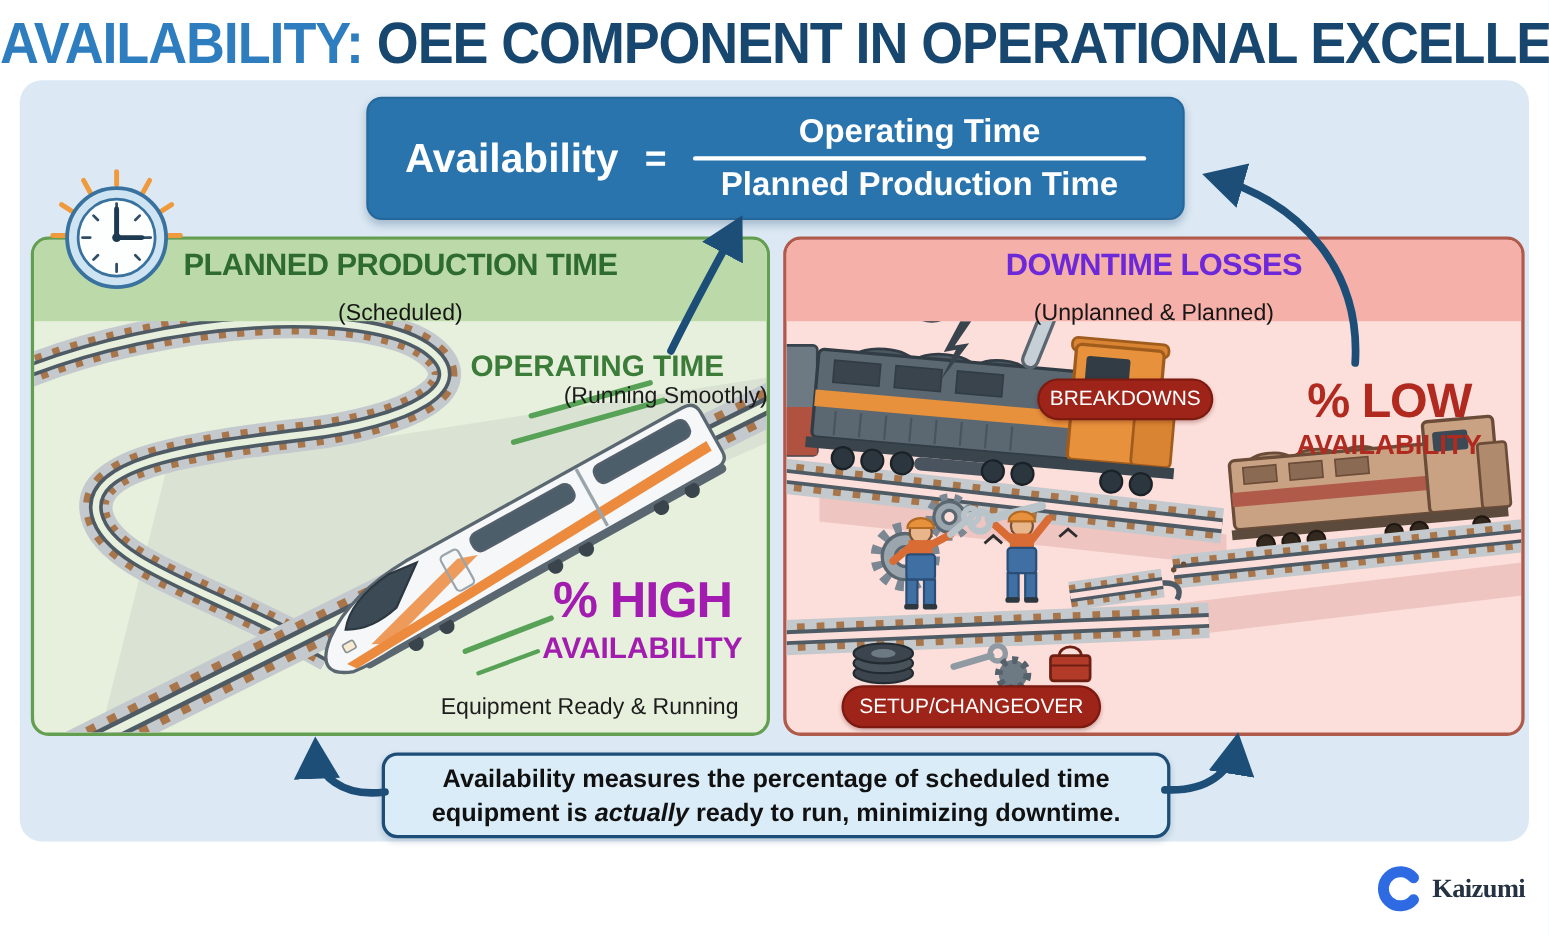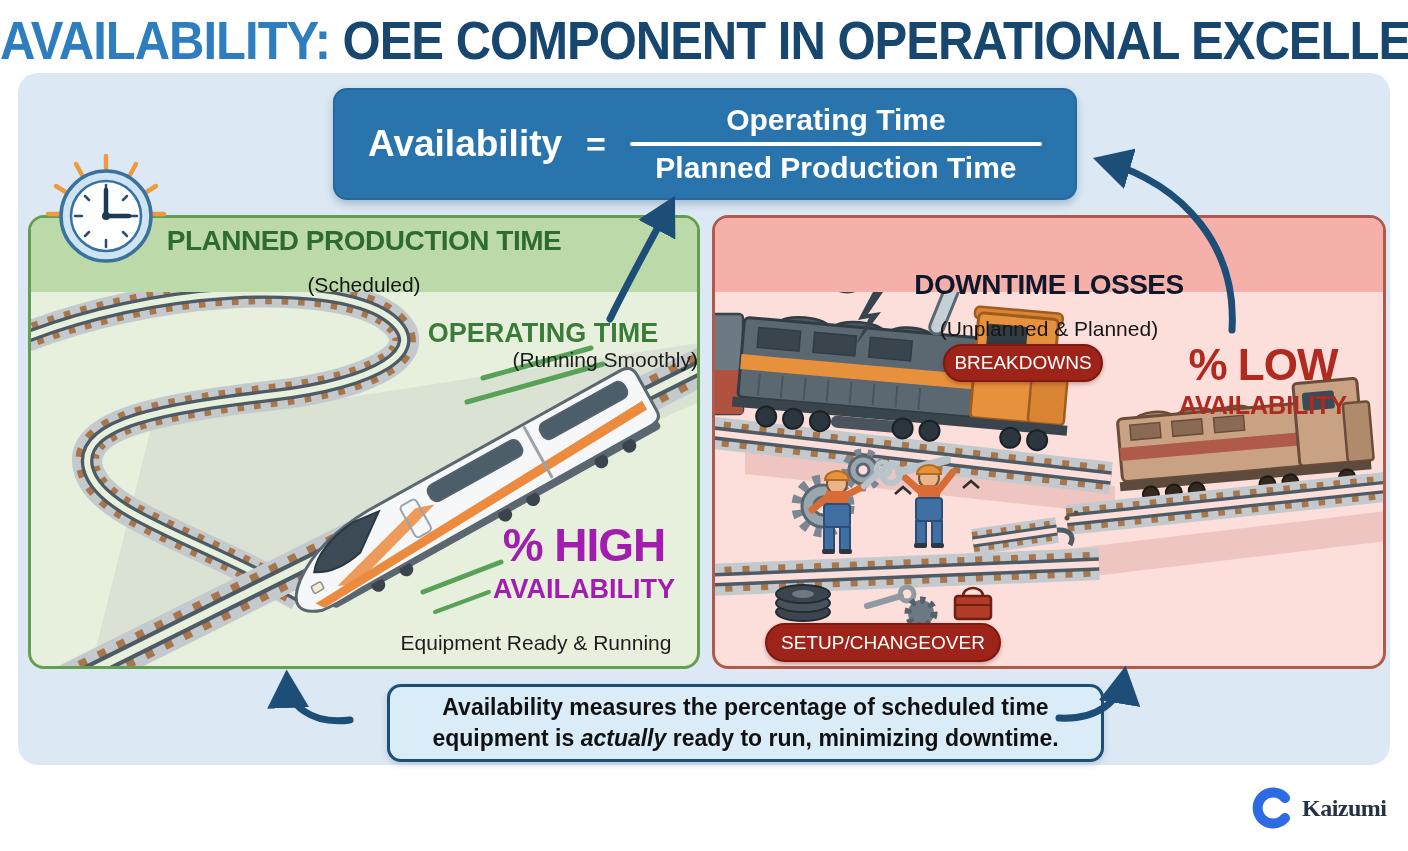--- a/index.html
+++ b/index.html
@@ -45,21 +45,21 @@
   #right-panel{
     left:694px;top:142px;width:668px;height:448px;
     background:#fcdeda;border:3px solid #b05a4c;
   }
   .band{position:absolute;left:0;right:0;top:0;height:74px;text-align:center;padding-top:7px;box-sizing:border-box;}
   #left-panel .band{background:#bcdaa9;}
   #right-panel .band{background:#f4b0a9;}
   .band .h{font-size:28px;font-weight:800;letter-spacing:-.5px;}
   .band .s{font-size:21px;color:#161616;margin-top:16px;}
   #left-panel .band .h{color:#2e6b30;}
-  #right-panel .band .h{color:#0f172a;margin-top:44px;}
+  #right-panel .band .h{color:#6d28d9;}
   .panel svg{position:absolute;left:0;top:0;}
   .overlay-label{position:absolute;text-align:center;line-height:1.12;}
   #op-time{left:357px;top:100px;width:310px;}
   #op-time .h{font-size:27px;font-weight:800;color:#3c7c39;}
   #op-time .s{font-size:21px;color:#1c1c1c;text-align:right;}
   #high-avail{left:440px;top:302px;width:226px;color:#a21caf;}
   #high-avail .pct{font-size:46px;font-weight:800;letter-spacing:-1px;}
   #high-avail .word{font-size:27px;font-weight:800;margin-top:2px;}
   #left-caption{left:340px;top:413px;width:330px;font-size:21px;color:#1d1d1d;}
   #low-avail{left:436px;top:122px;width:224px;color:#b02a20;}
@@ -72,21 +72,20 @@
   }
   #badge-breakdowns{left:228px;top:126px;width:156px;height:34px;}
   #badge-setup{left:50px;top:405px;width:232px;height:35px;}
   
   #footnote{
     left:329px;top:611px;width:711px;height:72px;
     background:#d9ecf8;border:3px solid #1d4e78;border-radius:14px;
     display:flex;flex-direction:column;align-items:center;justify-content:center;
     font-size:23px;font-weight:700;color:#111;line-height:31px;z-index:7;
     box-shadow:0 3px 6px rgba(20,60,100,.18);
-    margin-left:40px;
   }
   
   #arrows{left:0;top:0;z-index:8;pointer-events:none;}
   #clock-icon{left:26px;top:73px;z-index:9;}
   
   #brand{left:1250px;top:786px;display:flex;align-items:center;gap:8px;}
   #brand .name{font-size:24px;font-weight:800;color:#253244;letter-spacing:-.5px;font-family:Liberation Serif, serif;}
 </style>
 </head>
 <body>

